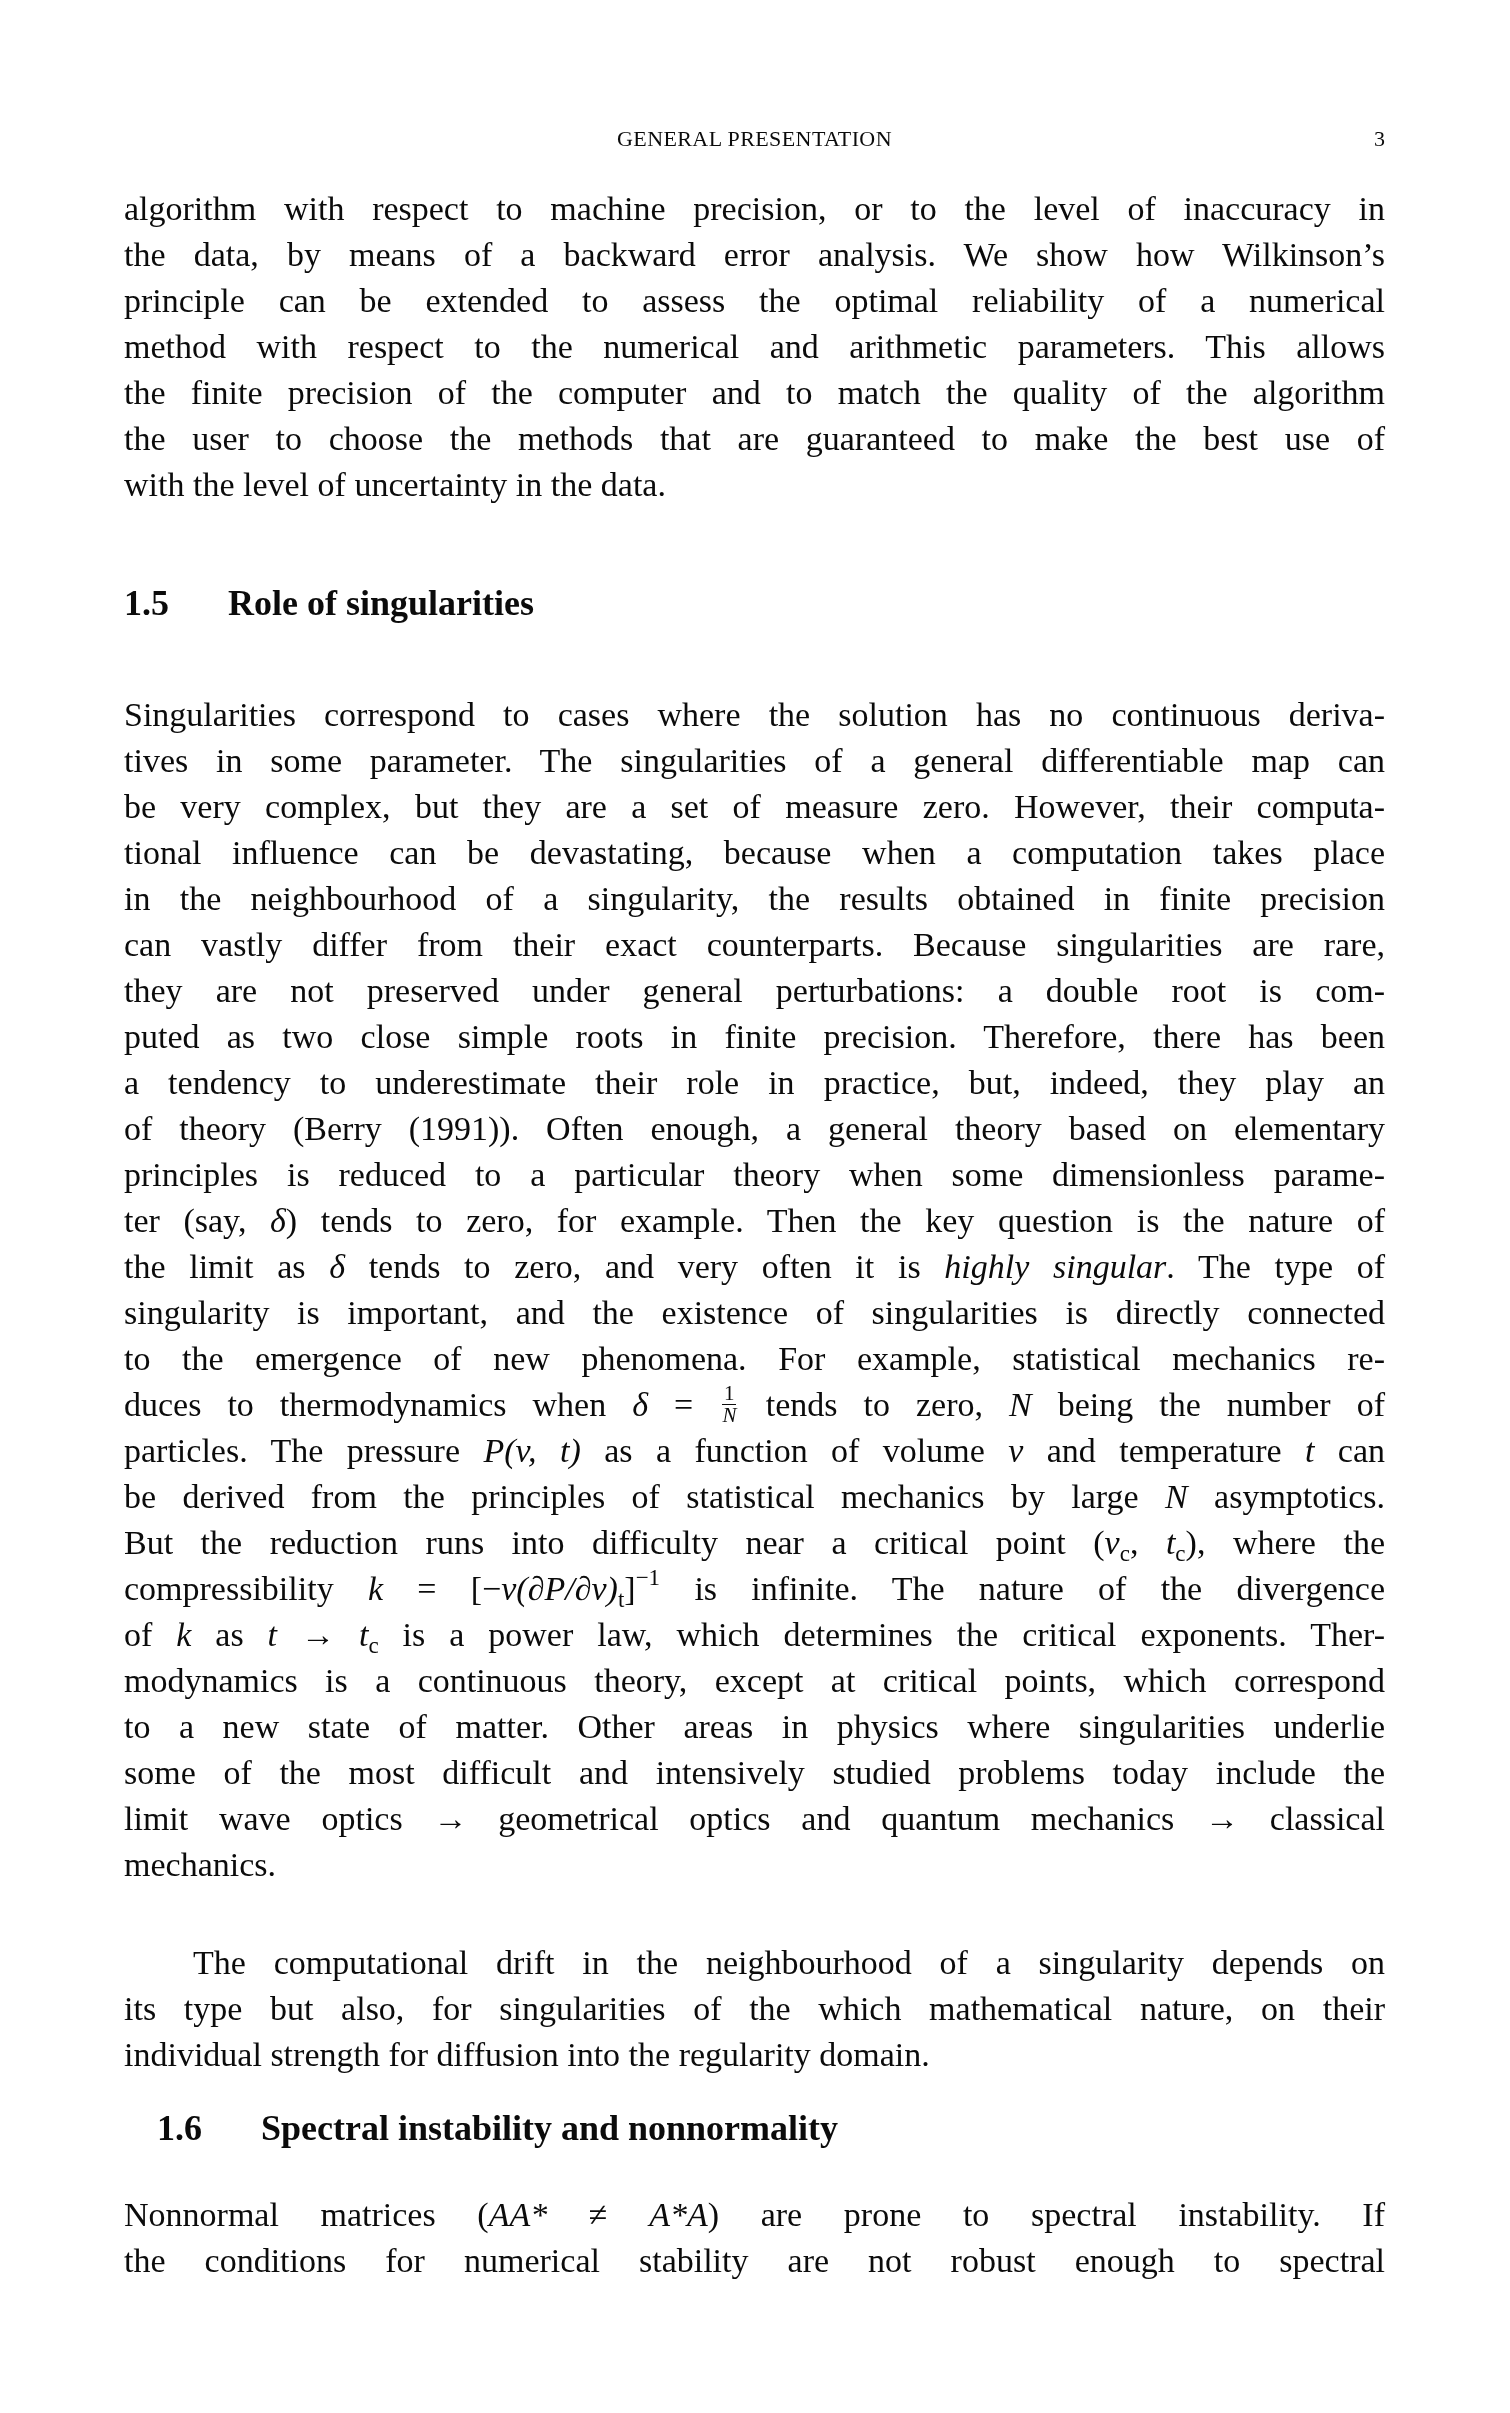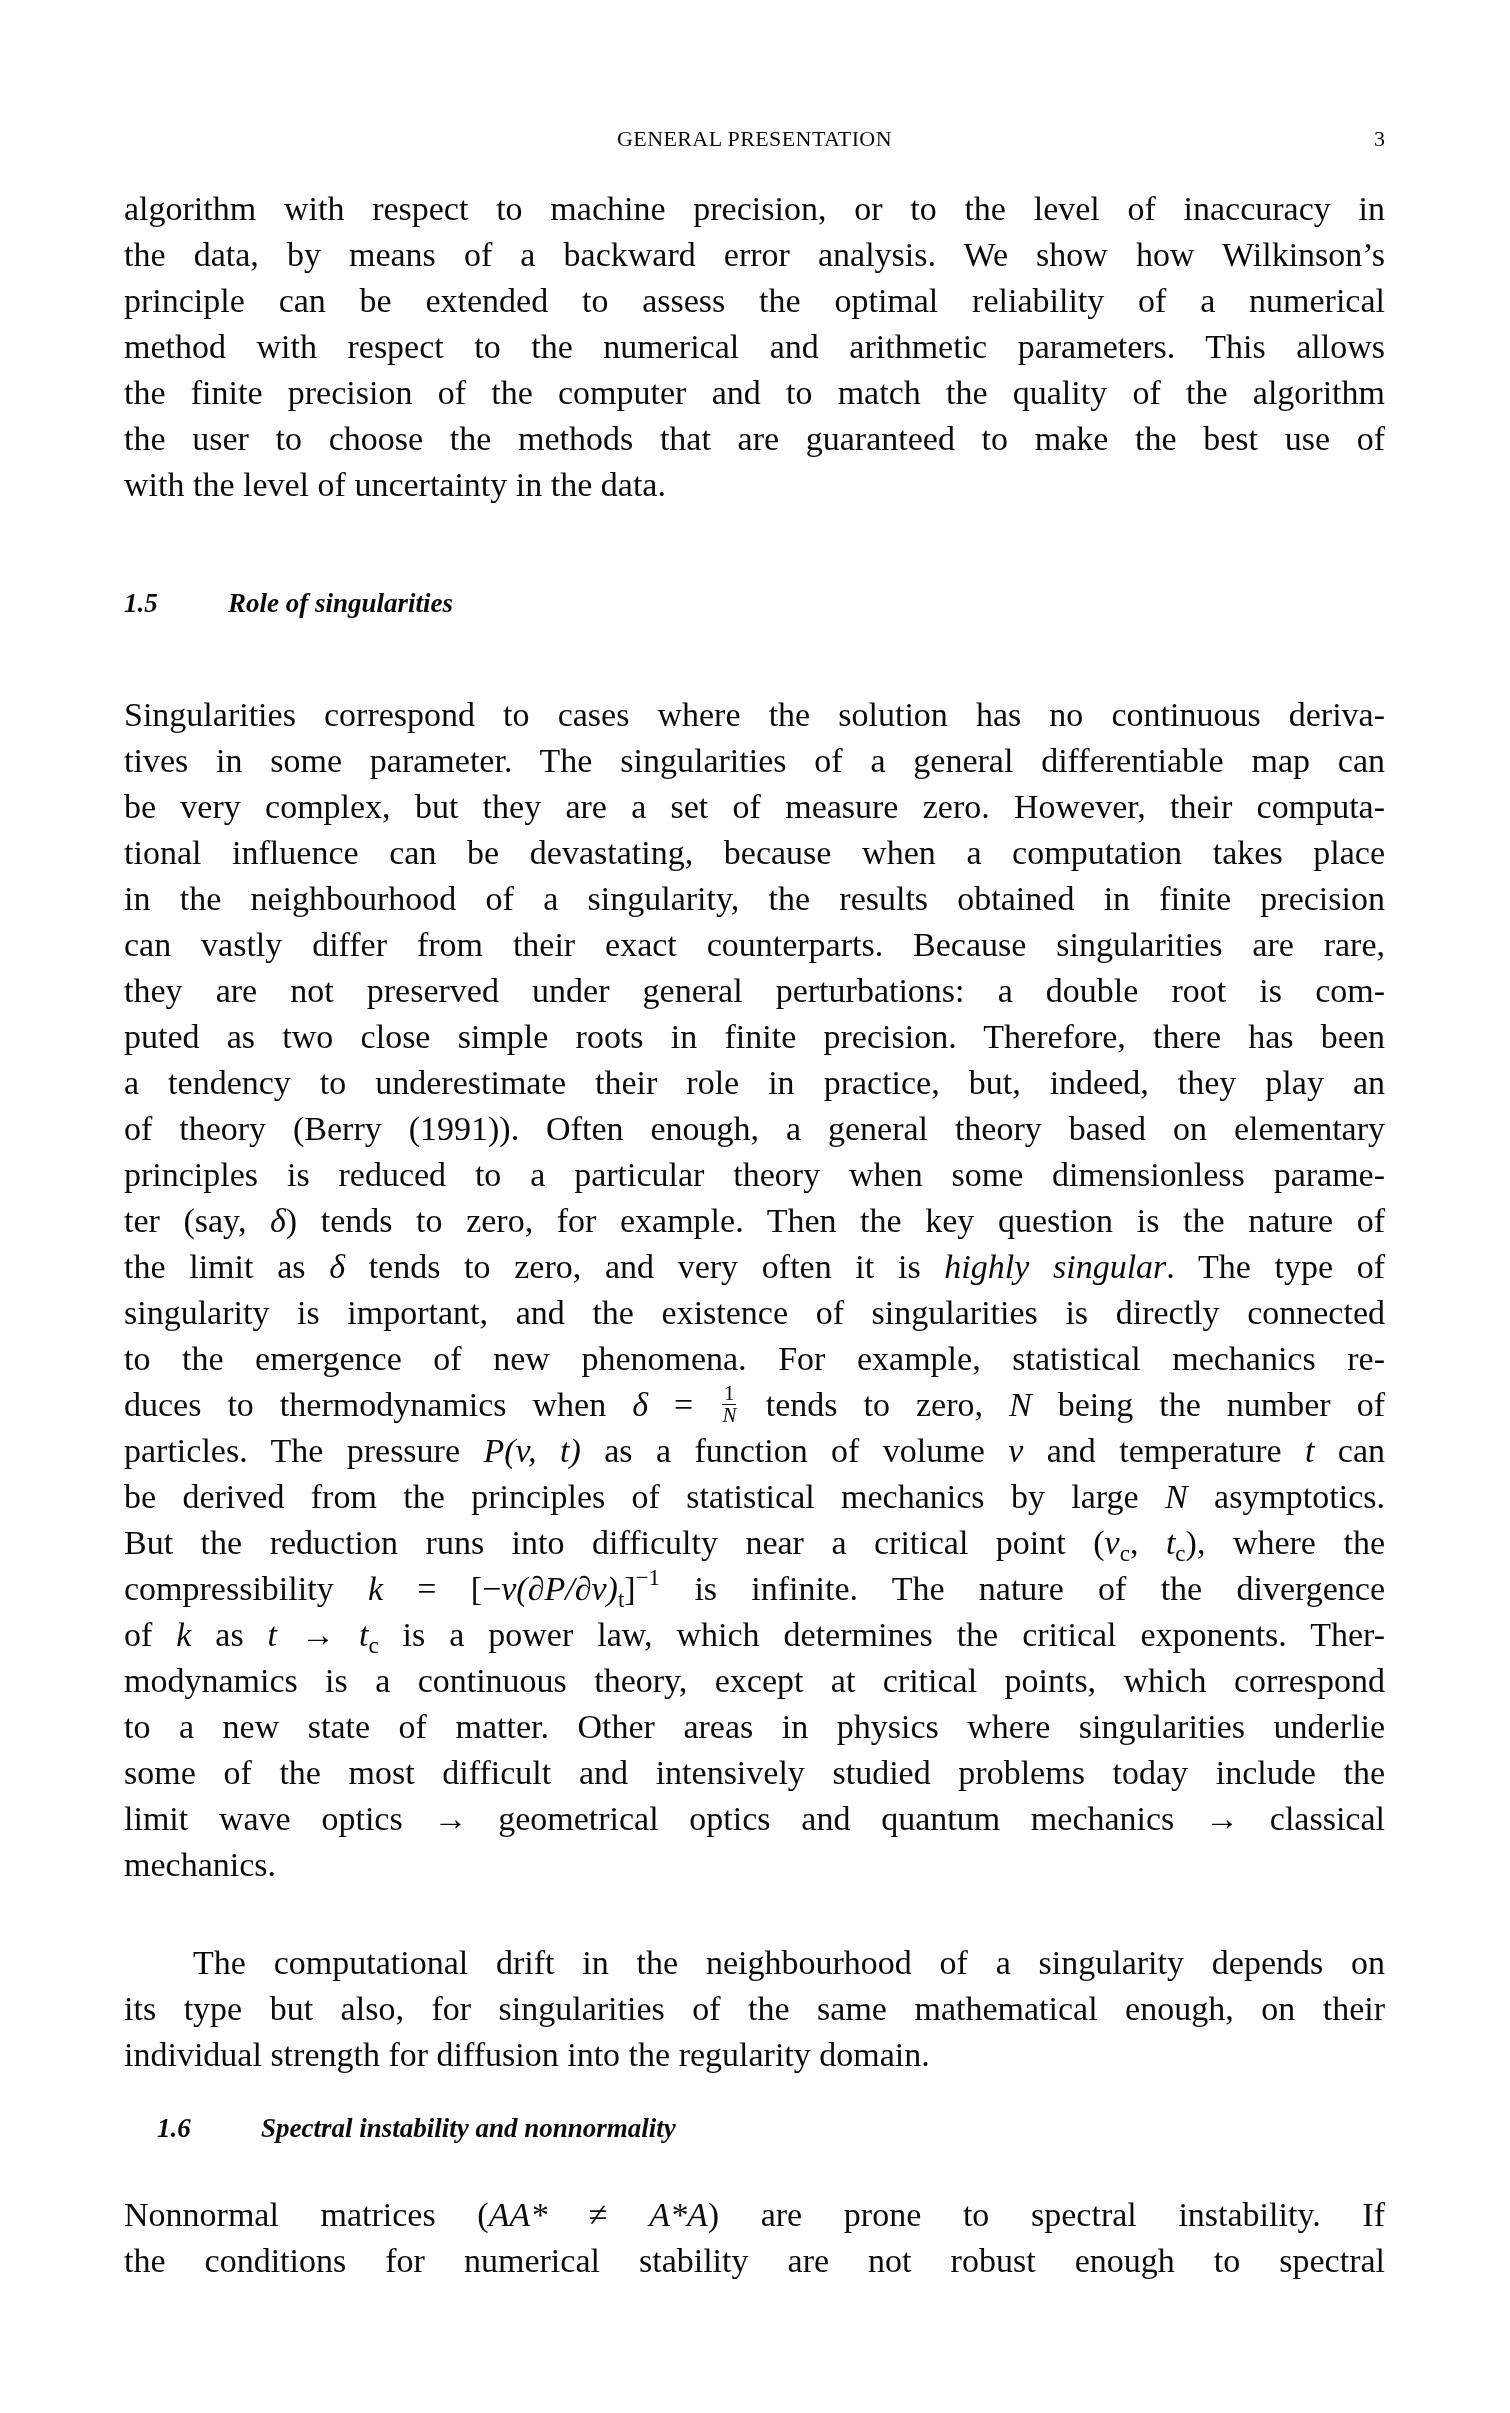--- a/index.html
+++ b/index.html
@@ -17,21 +17,21 @@
   .running-head .pageno { position: absolute; right: 0; top: 0; }
   .block { position: absolute; left: 124px; width: 1261px; font-size: 34px; line-height: 46px; }
   .line {
     display: block; white-space: nowrap; text-align: justify; text-align-last: justify;
     height: 46px; overflow: visible;
   }
   .line.last { text-align-last: left; }
   .line.indent { padding-left: 69px; }
   .heading {
     position: absolute; left: 124px; width: 1261px;
-    font-size: 27px; line-height: 49px; font-weight: bold; white-space: nowrap; font-style: italic;
+    font-size: 36px; line-height: 49px; font-weight: bold; white-space: nowrap;
   }
   .heading .num { display: inline-block; width: 104px; }
   i, .mi { font-style: italic; }
   .frac { display: inline-block; vertical-align: middle; text-align: center; font-size: 21px; line-height: 21px; margin: 0 3.3px; position: relative; top: -3.3px; }
   .frac .n { display: block; border-bottom: 1.6px solid #0b0b0b; padding: 0 1.6px; }
   .frac .d { display: block; font-style: italic; }
   sub { font-size: 23px; line-height: 0; vertical-align: -6.5px; }
   sup { font-size: 23px; line-height: 0; vertical-align: 14.6px; }
 </style>
 </head>
@@ -92,21 +92,21 @@
 
     <span class="line">modynamics is a continuous theory, except at critical points, which correspond</span>
     <span class="line">to a new state of matter.  Other areas in physics where singularities underlie</span>
     <span class="line">some of the most difficult and intensively studied problems today include the</span>
     <span class="line">limit wave optics → geometrical optics and quantum mechanics → classical</span>
     <span class="line last">mechanics.</span>
   </div>
 
   <div class="block" style="top:1940px;">
     <span class="line indent">The computational drift in the neighbourhood of a singularity depends on</span>
-    <span class="line">its type but also, for singularities of the same mathematical enough, on their</span>
+    <span class="line">its type but also, for singularities of the which mathematical nature, on their</span>
     <span class="line last">individual strength for diffusion into the regularity domain.</span>
   </div>
 
   <div class="heading" style="top:2104px;margin-left:33px;">
     <span class="num">1.6</span><span>Spectral instability and nonnormality</span>
   </div>
 
   <div class="block" style="top:2192px;">
     <span class="line"><span>Nonnormal matrices (</span><i>AA*</i><span> ≠ </span><i>A*A</i><span>) are prone to spectral instability.  If</span></span>
     <span class="line">the conditions for numerical stability are not robust enough to spectral</span>

